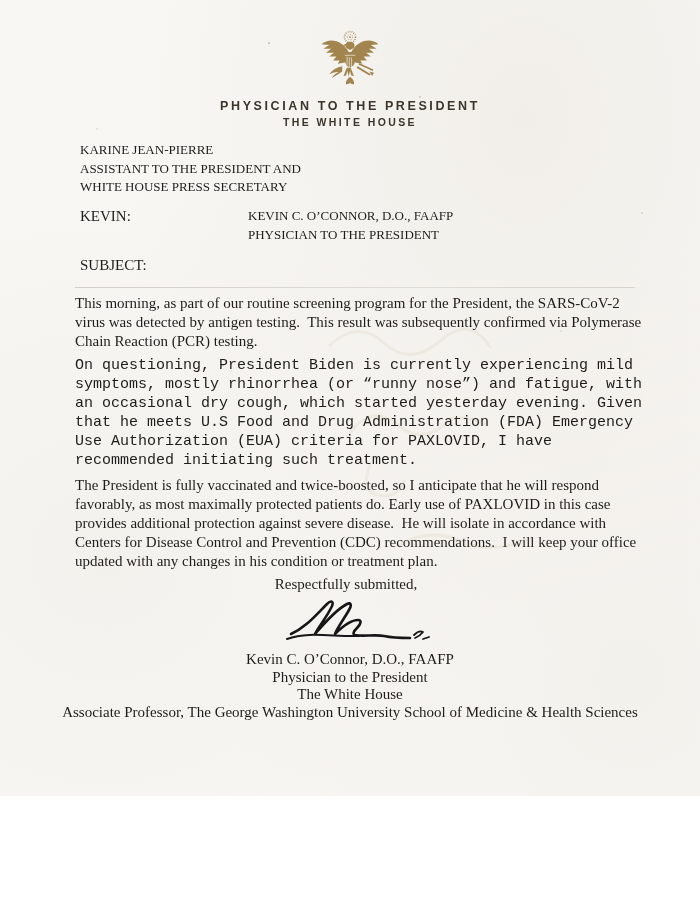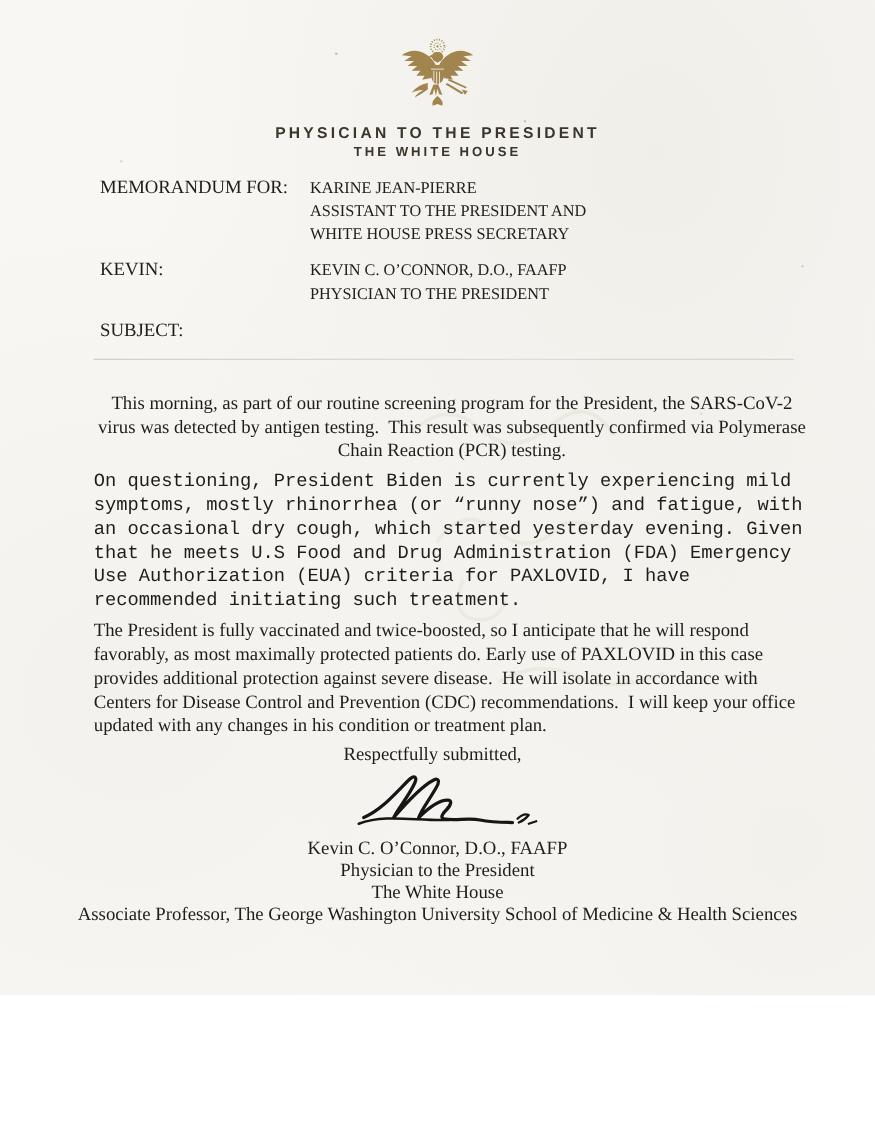--- a/index.html
+++ b/index.html
@@ -46,21 +46,21 @@
     margin:12.5px 0 0 75px; width:560px; height:1px;
     background:linear-gradient(to right, rgba(150,144,132,.38), rgba(150,144,132,.22) 60%, rgba(150,144,132,.30));
   }
 
   
   .bodytext { padding-left:75px; width:648px; }
   .bodytext p {
     font-size:15px; line-height:19px; width:573px;
     white-space:pre-wrap;
   }
-  .bodytext p.p1 { margin-top:26px;text-align:center; }
+  .bodytext p.p1 { margin-top:6px; }
   .bodytext p.p2 { margin-top:5px;font-family:Liberation Mono, monospace; }
   .bodytext p.p3 { margin-top:6px; }
 
   .closing { margin-top:4px; text-align:center; font-size:15px; line-height:19px;
              transform:translateX(-4px); }
 
   .sig-wrap { margin-top:4px; display:flex; justify-content:center; }
   .sig-wrap svg { transform:translateX(6px); }
 
   .footer { margin-top:9px; text-align:center; }
@@ -112,21 +112,20 @@
       </g>
       <path d="M44 39 h16 M47.5 41 v13 M51 42 v16 M54.5 42 v15.5" fill="none" stroke="#f8f7f4" stroke-width="1"></path>
     </svg>
   </div>
   <div class="lh1">PHYSICIAN TO THE PRESIDENT</div>
   <div class="lh2">THE WHITE HOUSE</div>
 
 
   <div class="memo">
     <div class="memo-row">
-      <div class="memo-label">MEMORANDUM FOR:</div>
       <div class="memo-values">
         <div class="memo-value">KARINE JEAN-PIERRE</div>
         <div class="memo-value">ASSISTANT TO THE PRESIDENT AND</div>
         <div class="memo-value">WHITE HOUSE PRESS SECRETARY</div>
       </div>
     </div>
     <div class="memo-row gap-a">
       <div class="memo-label">KEVIN:</div>
       <div class="memo-values">
         <div class="memo-value">KEVIN C. O’CONNOR, D.O., FAAFP</div>

